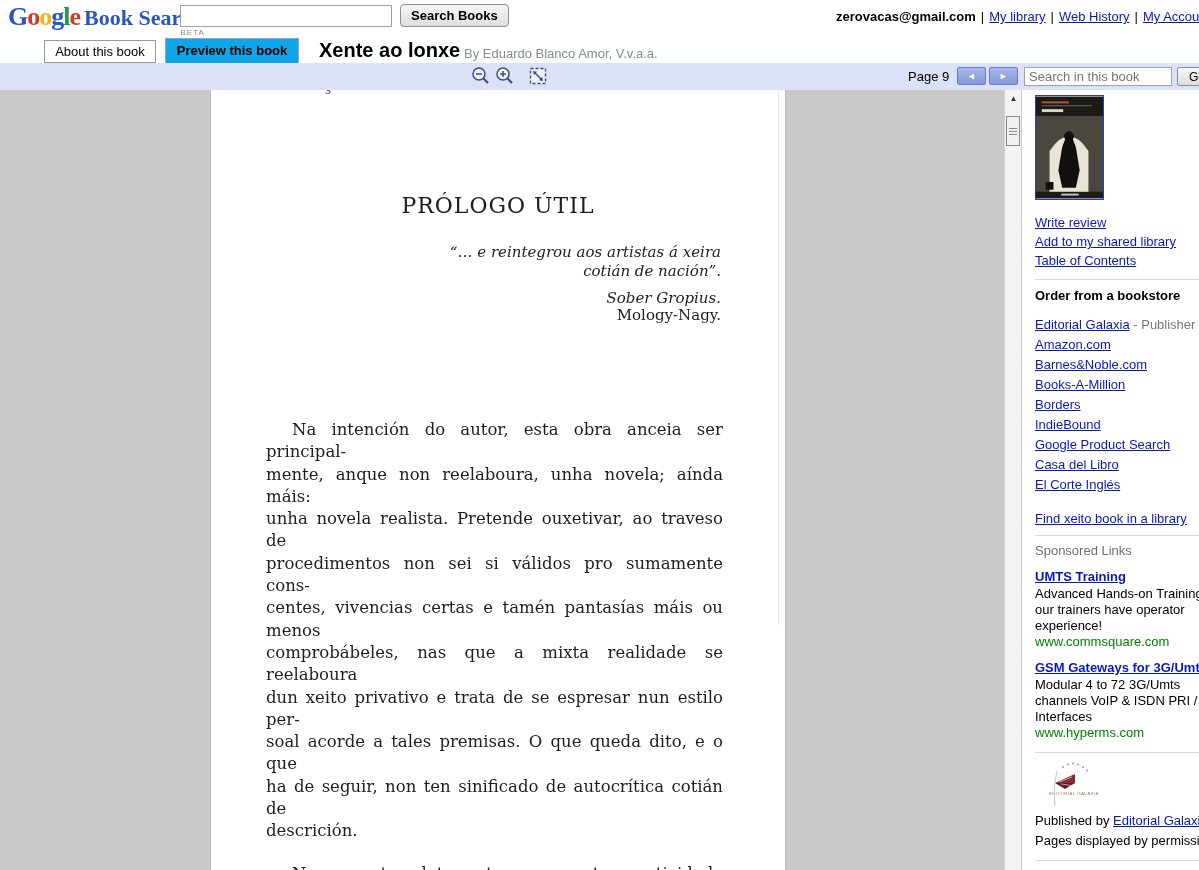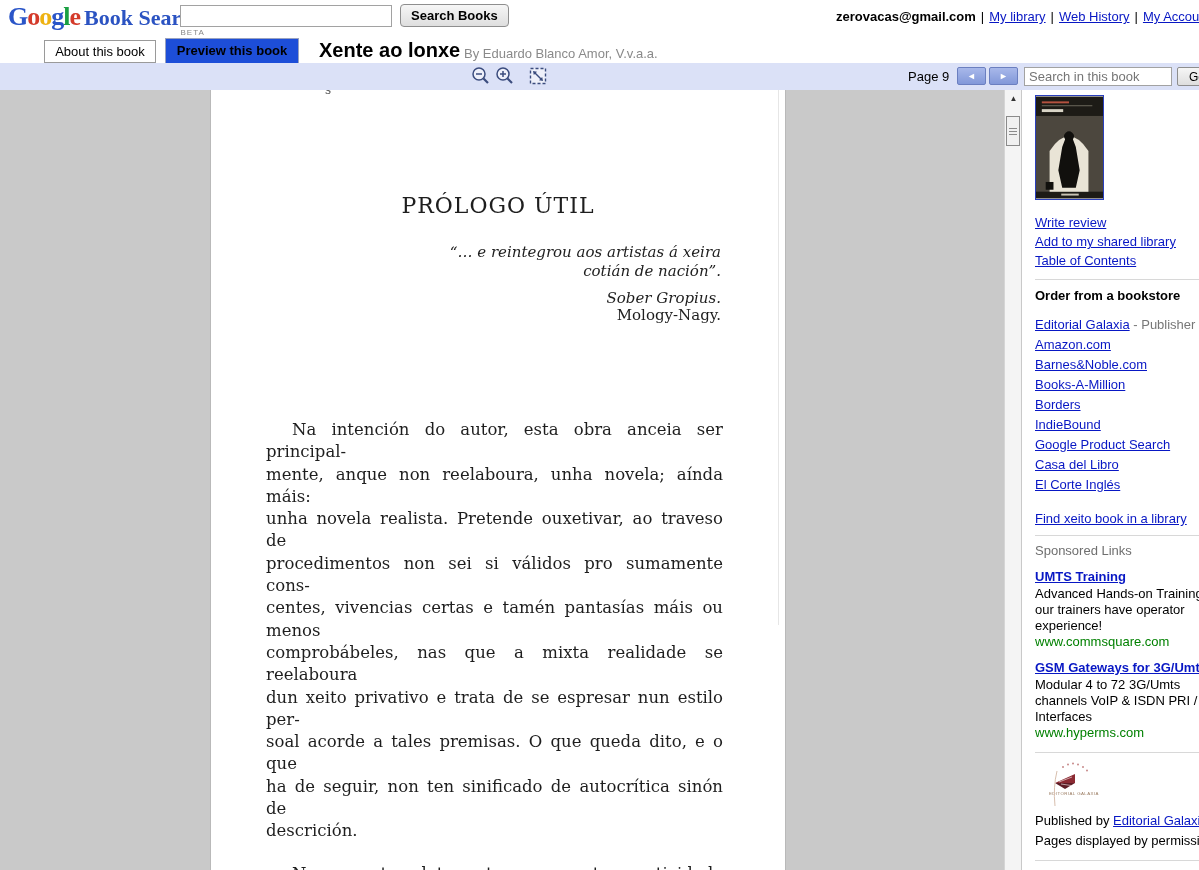--- a/index.html
+++ b/index.html
@@ -26,21 +26,21 @@
   .hdr-search-btn { position:absolute; left:400px; top:4px; height:23px; padding:0 10px; font-size:13px;
     background:linear-gradient(#f6f6f6,#dedede); border:1px solid #8e8e8e; border-radius:4px; color:#000; cursor:pointer;font-weight:bold; }
   .account { position:absolute; left:836px; top:9px; white-space:nowrap; font-size:13px; }
   .account .email { font-weight:bold; }
   .account .sep { margin:0 5px; color:#000; }
 
   
   .tabrow { position:absolute; left:0; top:36px; width:1199px; height:27px; background:#fff;margin-left:36px; }
   .tab { position:absolute; height:25px; top:2px; line-height:24px; text-align:center; font-size:13px; cursor:pointer; }
   .tab-about { left:8px; width:112px; background:#fff; border:1px solid #9a9a9a; height:23px; top:4px; line-height:22px; }
-  .tab-preview { left:129px; width:134px; background:#1d4ed8; border:1px solid #99a2c0; border-bottom:none; font-weight:bold; }
+  .tab-preview { left:129px; width:134px; background:#0ea5e9; border:1px solid #99a2c0; border-bottom:none; font-weight:bold; }
   .book-title { position:absolute; left:283px; top:3px; font-size:20px; font-weight:bold; white-space:nowrap; }
   .book-byline { position:absolute; left:428px; top:10px; font-size:13px; color:#8a8a8a; white-space:nowrap; }
 
   
   .toolbar { position:absolute; left:0; top:63px; width:1199px; height:37px; background:#dbe1f7; border-bottom:4px solid #14b8a6; }
   .tool-icon { position:absolute; top:3px; width:22px; height:20px; cursor:pointer; }
   .ti-zoom-out { left:470px; } .ti-zoom-in { left:494px; } .ti-full { left:528px; }
   .page-label { position:absolute; left:908px; top:6px; font-size:13px; }
   .nav-btn { position:absolute; top:4px; width:29px; height:18px; border:1px solid #6b7fc0; border-radius:2px;
     background:linear-gradient(#a8b8ea,#8298d9); color:#fff; font-size:9px; line-height:16px; text-align:center; cursor:pointer; }
@@ -169,21 +169,21 @@
     </div>
     <div class="book-para para1">
         <div class="bline">Na intención do autor, esta obra anceia ser principal-</div>
         <div class="bline">mente, anque non reelaboura, unha novela; aínda máis:</div>
         <div class="bline">unha novela realista. Pretende ouxetivar, ao traveso de</div>
         <div class="bline">procedimentos non sei si válidos pro sumamente cons-</div>
         <div class="bline">centes, vivencias certas e tamén pantasías máis ou menos</div>
         <div class="bline">comprobábeles, nas que a mixta realidade se reelaboura</div>
         <div class="bline">dun xeito privativo e trata de se espresar nun estilo per-</div>
         <div class="bline">soal acorde a tales premisas. O que queda dito, e o que</div>
-        <div class="bline">ha de seguir, non ten sinificado de autocrítica sinón de</div>
+        <div class="bline">ha de seguir, non ten sinificado de autocrítica cotián de</div>
         <div class="bline">descrición.</div>
       </div>
     <div class="book-para para2">
         <div class="bline">No presente relato, entre a aparente ouxetividade dos</div>
       </div>
   </div>
   <div class="vscroll">
     <div class="vs-up">▲</div>
     <div class="vs-thumb">
         <i></i>

